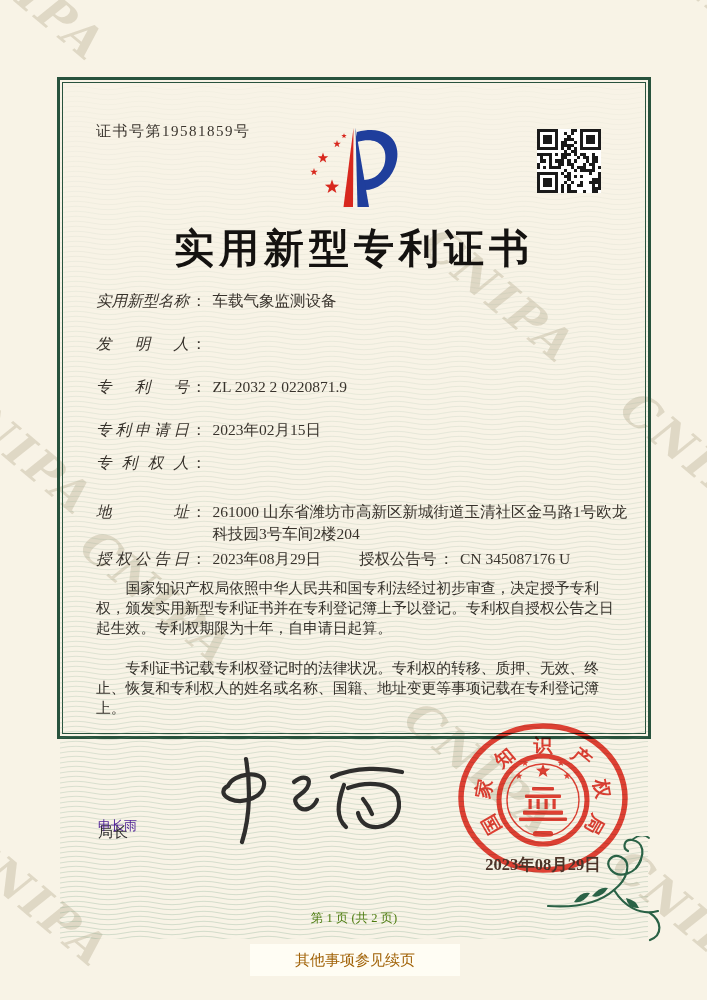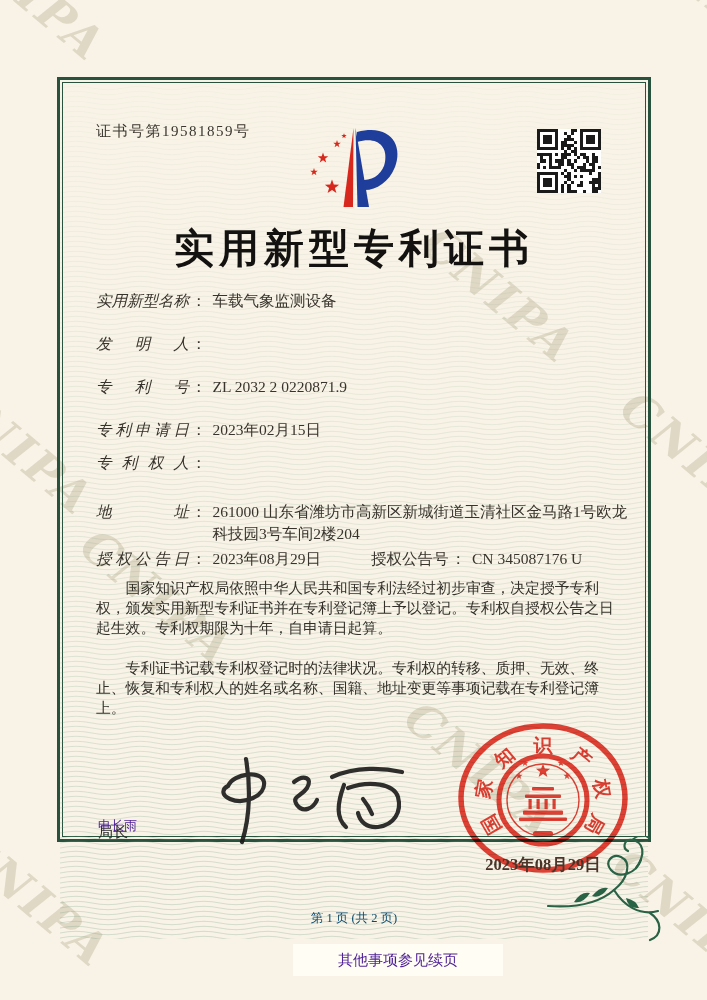--- a/index.html
+++ b/index.html
@@ -6,60 +6,60 @@
   body{width:707px;height:1000px;overflow:hidden;background:#f8f3e6;
        font-family:"Liberation Serif",serif;color:#2e2b28;}
   #page{position:relative;width:707px;height:1000px;overflow:hidden;}
 
   
   .wm{position:absolute;font-family:"DejaVu Serif",serif;font-weight:bold;font-style:italic;
       font-size:46px;letter-spacing:3px;color:rgba(172,160,132,0.33);
       transform:rotate(40deg);white-space:nowrap;z-index:1;pointer-events:none;}
 
   
-  #cert{position:absolute;left:57px;top:77px;width:594px;height:765px;
+  #cert{position:absolute;left:57px;top:77px;width:594px;height:662px;
         border:3px solid #28523d;box-sizing:border-box;z-index:2;}
   #cert-inner{position:absolute;left:2px;top:2px;right:2px;bottom:2px;
         border:1px solid #28523d;}
   #waves{position:absolute;left:0;top:0;z-index:0;}
 
   .abs{position:absolute;}
   #cert-no{left:36px;top:42px;font-size:15px;letter-spacing:1.5px;color:#3a352e;z-index:3;}
   #logo{left:238px;top:32px;z-index:3;}
   #qr{left:477px;top:49px;z-index:3;}
   #title{left:0;top:141px;width:100%;text-align:center;font-size:40px;font-weight:bold;
          letter-spacing:5px;color:#141210;z-index:3;}
 
   .frow{position:absolute;left:36px;width:530px;display:flex;align-items:flex-start;
         font-size:15.5px;color:#38332c;z-index:3;line-height:22px;}
   .flabel{display:inline-block;width:93px;text-align:justify;text-align-last:justify;flex:none;font-style:italic;}
   .fsep{flex:none;margin:0 6px 0 2px;}
   .fvalue{flex:none;max-width:418px;word-break:break-all;}
-  .fgroup2{display:flex;margin-left:50px;}
+  .fgroup2{display:flex;margin-left:38px;}
 
   .para{position:absolute;left:36px;width:522px;font-size:14.8px;line-height:20px;
         text-indent:2em;color:#33302a;z-index:3;font-family:"Liberation Serif",serif;}
 
   #director-title{left:38px;top:707px;font-size:15px;font-family:"Liberation Sans",sans-serif;
         color:#2b2b2b;z-index:3;margin-top:36px;}
   #director-name{left:38px;top:737px;font-size:13px;font-family:"Liberation Sans",sans-serif;
         color:#4c1d95;z-index:3;}
   #signature{left:140px;top:672px;z-index:4;}
 
   #seal{left:388px;top:623px;z-index:5;mix-blend-mode:multiply;}
   #seal ellipse,#seal circle{fill:none;stroke:#dc3124;}
   .seal-ch{fill:#dc3124;font-size:19px;font-weight:bold;font-family:"Liberation Serif",serif;}
   #seal-date{fill:#3f2419;font-size:16.5px;font-weight:bold;font-family:"Liberation Serif",serif;}
   .emb{fill:#dc3124;}
 
-  #page-num{left:0;top:830px;width:100%;text-align:center;font-size:12.5px;color:#0c4a6e;z-index:3;}
+  #page-num{left:0;top:830px;width:100%;text-align:center;font-size:12.5px;color:#4d7c0f;z-index:3;}
 
   #flourish{position:absolute;left:546px;top:836px;z-index:6;}
   #footer-note{position:absolute;left:250px;top:944px;width:210px;height:32px;line-height:32px;
-        text-align:center;background:#fffdf4;font-size:15px;color:#4c1d95;z-index:3;margin-left:43px;}
+        text-align:center;background:#fffdf4;font-size:15px;color:#a16207;z-index:3;}
 </style>
 </head>
 <body>
 
 <div id="page">
 
   <div class="wm" style="left:-62px;top:-34px">CNIPA</div>
   <div class="wm" style="left:610px;top:-44px">CNIPA</div>
   <div class="wm" style="left:408px;top:268px">CNIPA</div>
   <div class="wm" style="left:606px;top:432px">CNIPA</div>

